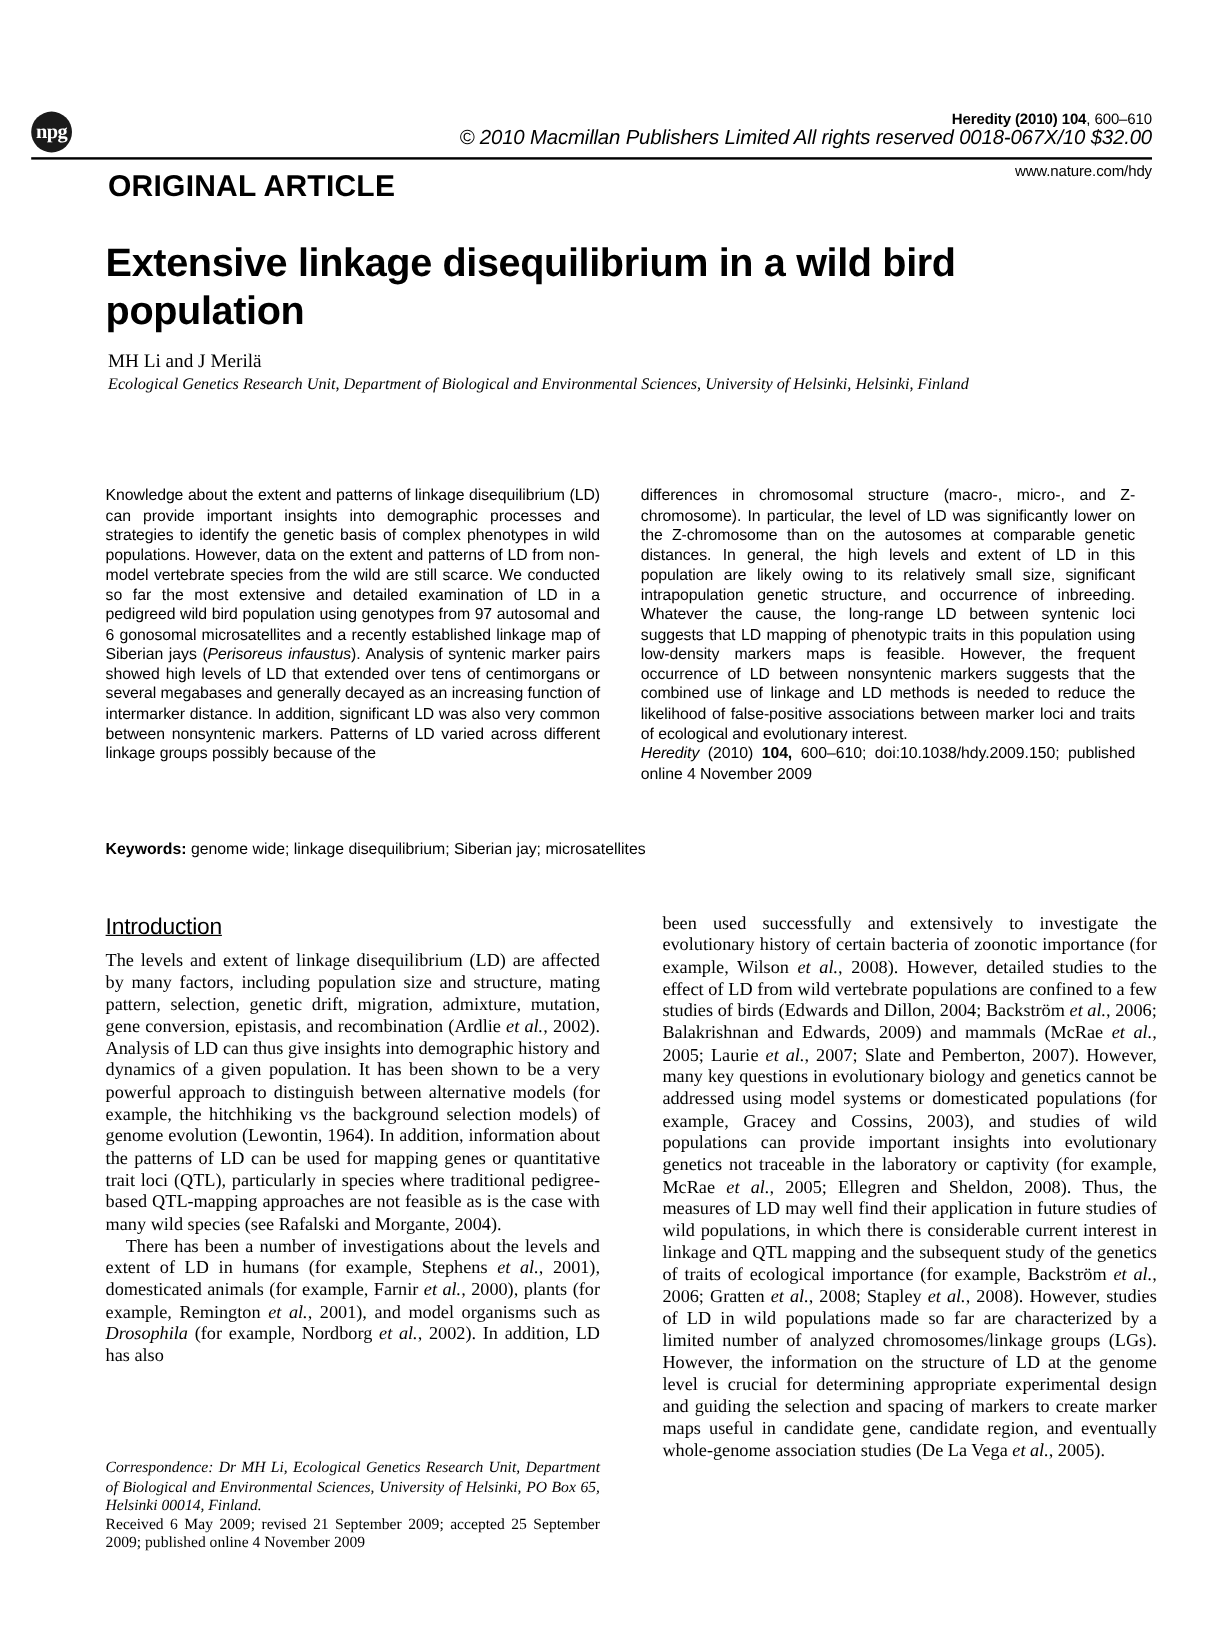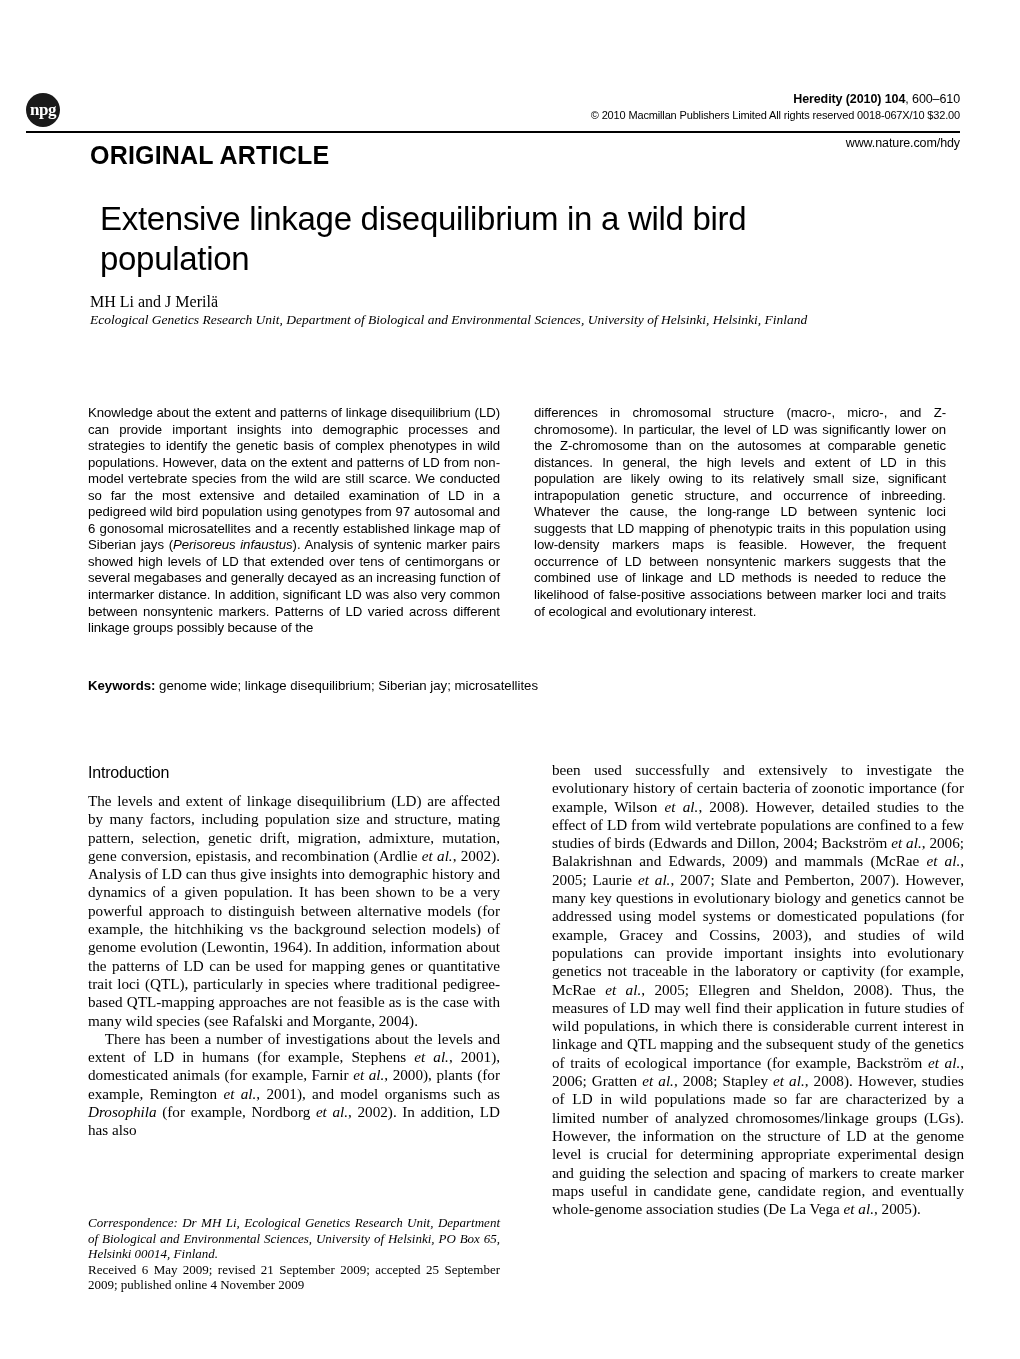--- a/index.html
+++ b/index.html
@@ -58,24 +58,25 @@
   }
   .journal-line {
     font-size: 12.5px;
     line-height: 16px;
     letter-spacing: -0.1px;
     white-space: nowrap;
   }
   .journal-line .jname { font-weight: bold; }
   .journal-line .jvol { font-weight: bold; }
   .copyright-line {
-    font-size: 11px;
+    font-size: 17px;
     line-height: 16px;
     letter-spacing: -0.15px;
     white-space: nowrap;
+    font-style: italic;
   }
   .rule {
     position: absolute;
     left: 26px;
     top: 46px;
     width: 934px;
     height: 1.5px;
     background: #000000;
   }
   .nature-url {
@@ -91,25 +92,25 @@
   .article-type {
     position: absolute;
     left: 90px;
     top: 122px;
     font-size: 25px;
     font-weight: bold;
     letter-spacing: 0.2px;
   }
   .title {
     position: absolute;
-    left: 100px;
+    left: 88px;
     top: 158px;
     width: 800px;
     font-size: 33px;
-    font-weight: normal;
+    font-weight: bold;
     line-height: 40px;
     letter-spacing: -0.3px;
   }
 
   
   .authors {
     position: absolute;
     left: 90px;
     top: 272px;
     font-family: "Liberation Serif", serif;
@@ -149,21 +150,21 @@
   .abs-col.right { left: 446px; }
   .abs-col p { margin: 0; }
   .citation { margin-top: 0; }
   .citation .jn { font-style: italic; }
   .citation .vol { font-weight: bold; }
 
   
   .keywords {
     position: absolute;
     left: 88px;
-    top: 658px;
+    top: 680px;
     width: 858px;
     font-size: 13.2px;
     line-height: 17px;
   }
   .keywords .kw-label { font-weight: bold; }
 
   
   .body-cols {
     position: absolute;
     left: 88px;
@@ -180,25 +181,26 @@
     line-height: 18.3px;
     text-align: justify;
     text-justify: inter-word;
   }
   .body-col.left { left: 0; }
   .body-col.right { left: 464px; }
   .body-col p { margin: 0; }
   .body-col p.indent { text-indent: 1.1em; }
   .section-head {
     font-family: "Liberation Sans", sans-serif;
-    font-size: 16px;
+    font-size: 19px;
     font-weight: normal;
     line-height: 24px;
     margin: 0 0 7px 0;
     letter-spacing: -0.2px;
+    text-decoration: underline;
   }
   em, .it { font-style: italic; }
 
   
   .footnote {
     position: absolute;
     left: 88px;
     top: 1196px;
     width: 412px;
     font-family: "Liberation Serif", serif;
@@ -233,20 +235,21 @@
 
   <div class="authors">MH Li and J Merilä</div>
   <div class="affiliation">Ecological Genetics Research Unit, Department of Biological and Environmental Sciences, University of Helsinki, Helsinki, Finland</div>
 
   <div class="abstract">
     <div class="abs-col left">
       <p><span>Knowledge about the extent and patterns of linkage disequilibrium (LD) can provide important insights into demographic processes and strategies to identify the genetic basis of complex phenotypes in wild populations. However, data on the extent and patterns of LD from non-model vertebrate species from the wild are still scarce. We conducted so far the most extensive and detailed examination of LD in a pedigreed wild bird population using genotypes from 97 autosomal and 6 gonosomal microsatellites and a recently established linkage map of Siberian jays (</span><span class="it">Perisoreus infaustus</span><span>). Analysis of syntenic marker pairs showed high levels of LD that extended over tens of centimorgans or several megabases and generally decayed as an increasing function of intermarker distance. In addition, significant LD was also very common between nonsyntenic markers. Patterns of LD varied across different linkage groups possibly because of the</span></p>
     </div>
     <div class="abs-col right">
       <p>differences in chromosomal structure (macro-, micro-, and Z-chromosome). In particular, the level of LD was significantly lower on the Z-chromosome than on the autosomes at comparable genetic distances. In general, the high levels and extent of LD in this population are likely owing to its relatively small size, significant intrapopulation genetic structure, and occurrence of inbreeding. Whatever the cause, the long-range LD between syntenic loci suggests that LD mapping of phenotypic traits in this population using low-density markers maps is feasible. However, the frequent occurrence of LD between nonsyntenic markers suggests that the combined use of linkage and LD methods is needed to reduce the likelihood of false-positive associations between marker loci and traits of ecological and evolutionary interest.</p>
+      <p class="citation"><span class="jn">Heredity</span><span> (2010) </span><span class="vol">104,</span><span> 600–610; doi:10.1038/hdy.2009.150; published online 4 November 2009</span></p>
     </div>
   </div>
 
   <div class="keywords">
     <span class="kw-label">Keywords:</span>
     <span>genome wide; linkage disequilibrium; Siberian jay; microsatellites</span>
   </div>
 
   <div class="body-cols">
 

